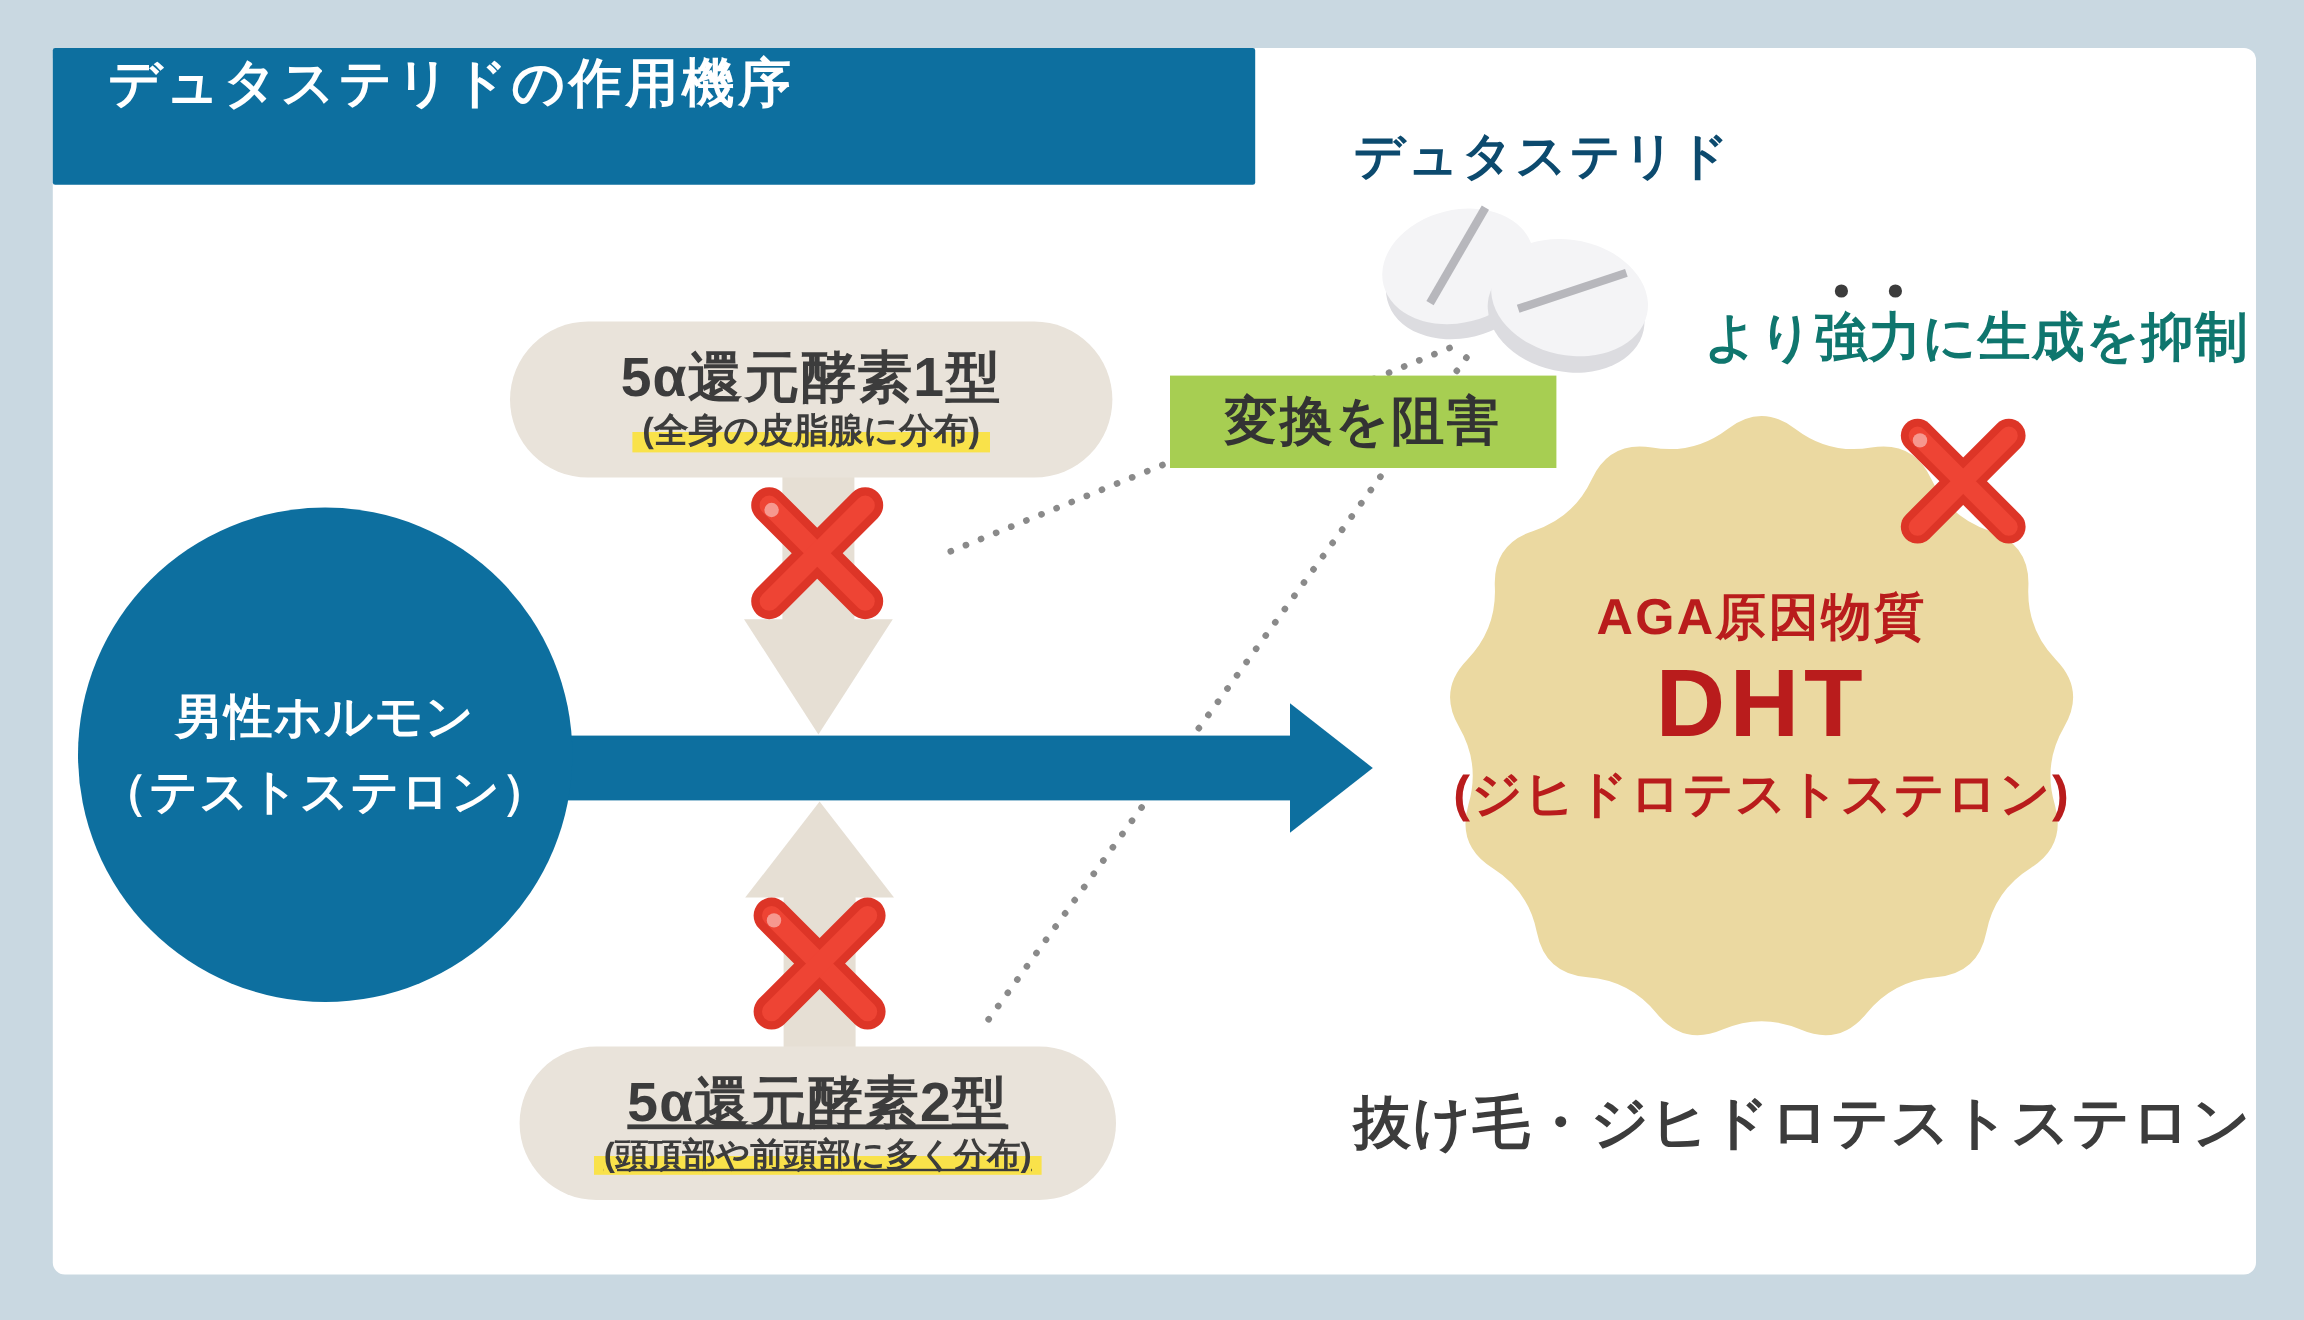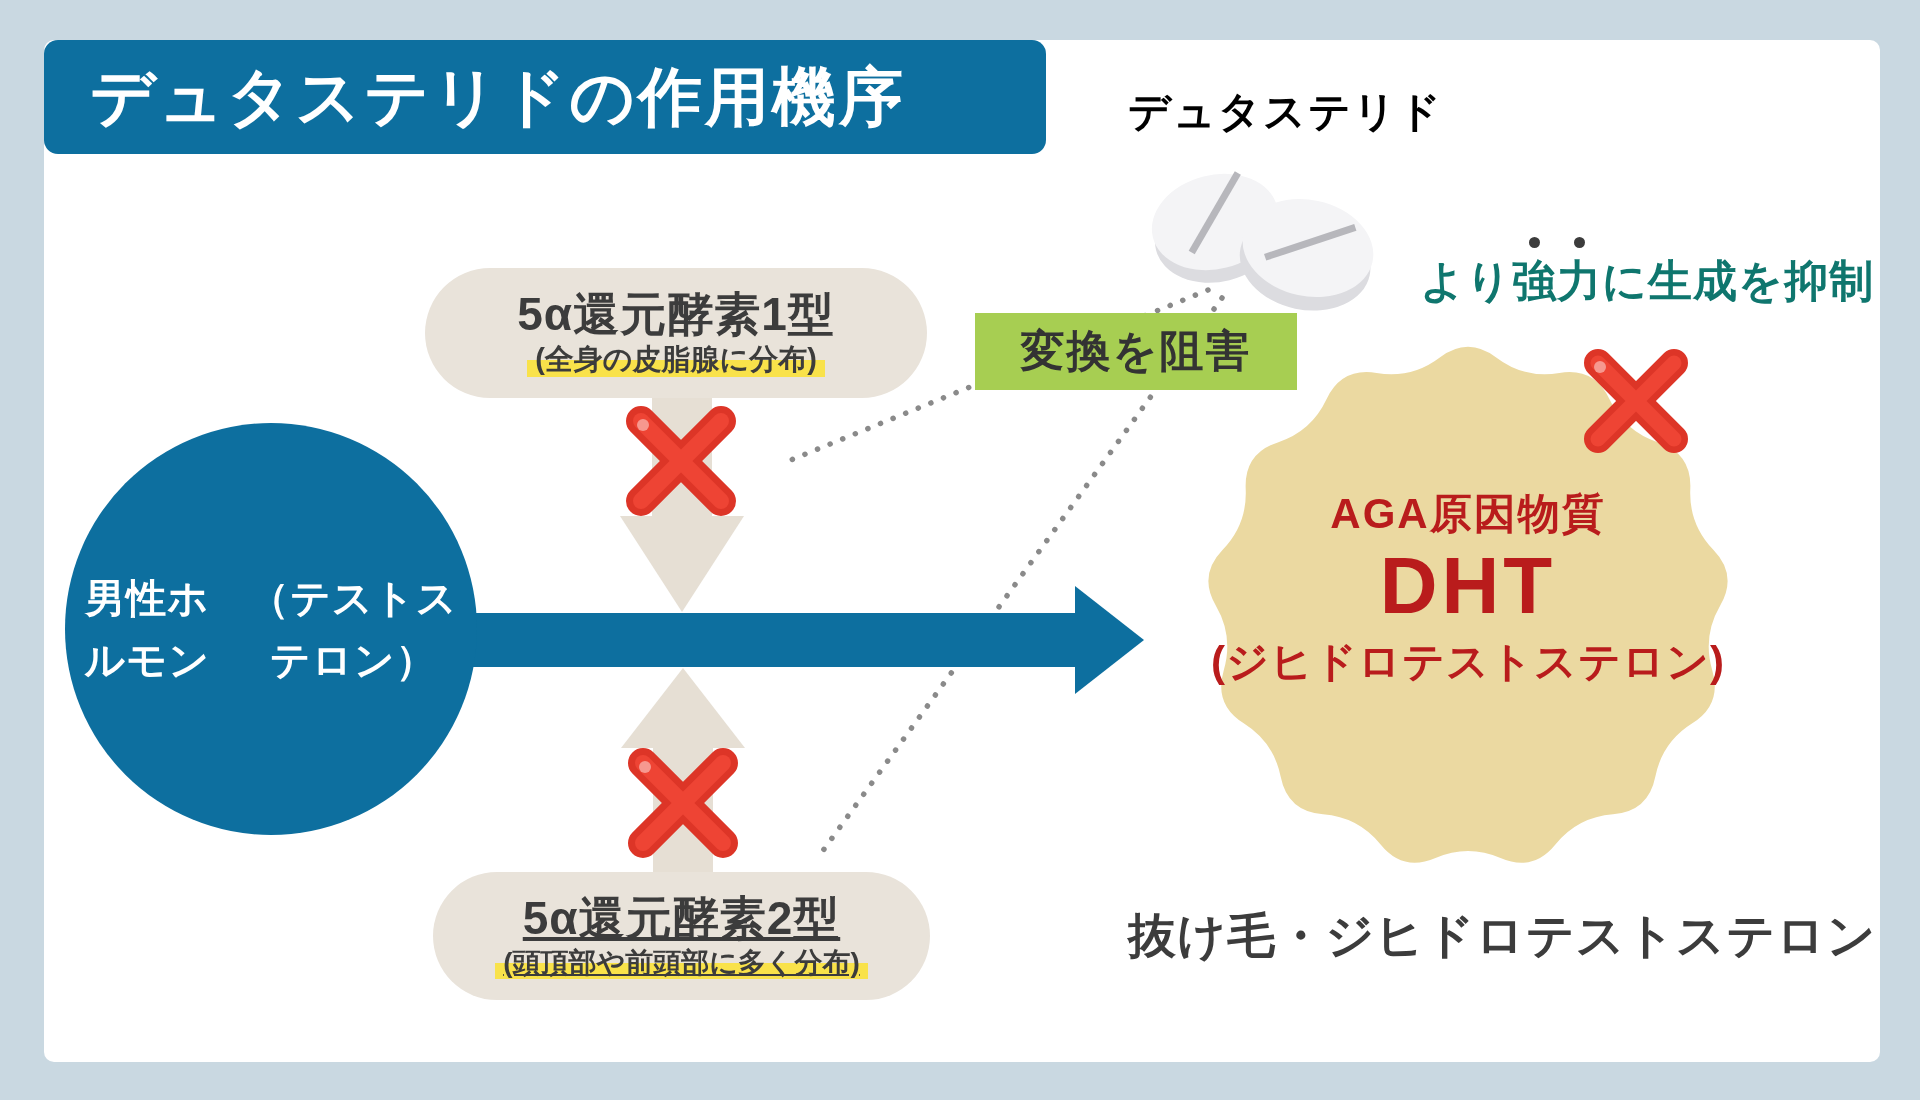--- a/index.html
+++ b/index.html
@@ -9,32 +9,32 @@
     font-family:"Liberation Sans","DejaVu Sans",sans-serif;
     color:#3c3c3c;
   }
   .card{
     position:absolute;left:44px;top:40px;width:1836px;height:1022px;
     background:#ffffff;border-radius:10px;
   }
   .shapes{position:absolute;left:0;top:0;width:1920px;height:1100px;}
   .banner{
     position:absolute;left:44px;top:40px;width:1002px;height:114px;
-    background:#0d6f9f;display:flex;align-items:center;
-    color:#ffffff;font-size:64px;font-weight:800;letter-spacing:3px;
-    padding-left:46px;box-sizing:border-box;border-radius:14px;
+    background:#0d6f9f;display:flex;align-items:flex-start;
+    color:#ffffff;font-size:44px;font-weight:800;letter-spacing:3px;
+    padding-left:46px;box-sizing:border-box;border-radius:2px;
   }
   .drug-label{
-    position:absolute;left:1128px;top:84px;
-    font-size:42px;font-weight:800;color:#000000;letter-spacing:2px;
+    position:absolute;left:1128px;top:102px;
+    font-size:42px;font-weight:800;color:#0c4a6e;letter-spacing:2px;
   }
   .hormone-circle{
     position:absolute;left:65px;top:423px;width:412px;height:412px;
     background:#0d6f9f;border-radius:50%;
-    display:flex;flex-direction:row;align-items:center;justify-content:center;
+    display:flex;flex-direction:column;align-items:center;justify-content:center;
     color:#ffffff;font-weight:800;font-size:40px;line-height:1.55;text-align:center;
     letter-spacing:1px;
   }
   .enzyme-box{
     position:absolute;background:#e9e3da;border-radius:65px;
     display:flex;flex-direction:column;align-items:center;justify-content:center;
     text-align:center;
   }
   .enzyme-box.top{left:425px;top:268px;width:502px;height:130px;}
   .enzyme-box.bottom{left:433px;top:872px;width:497px;height:128px;text-decoration:underline;}

